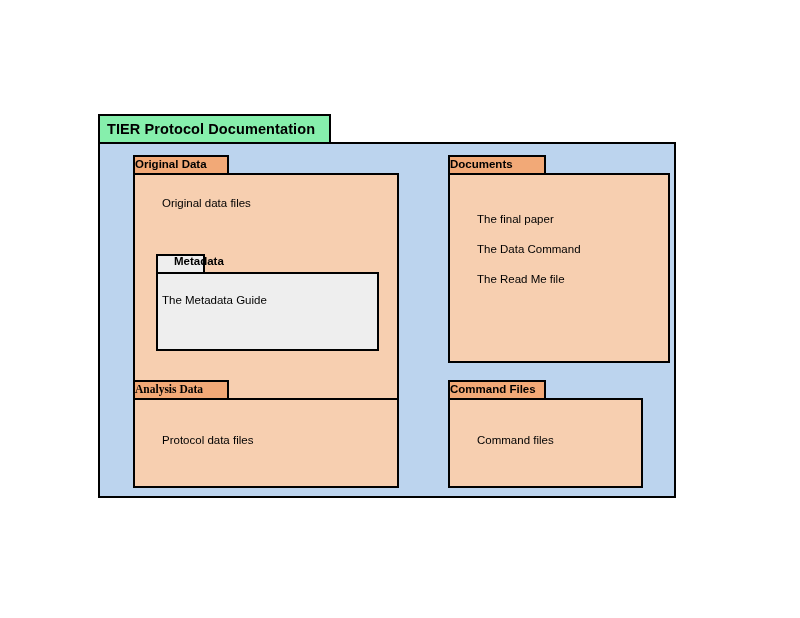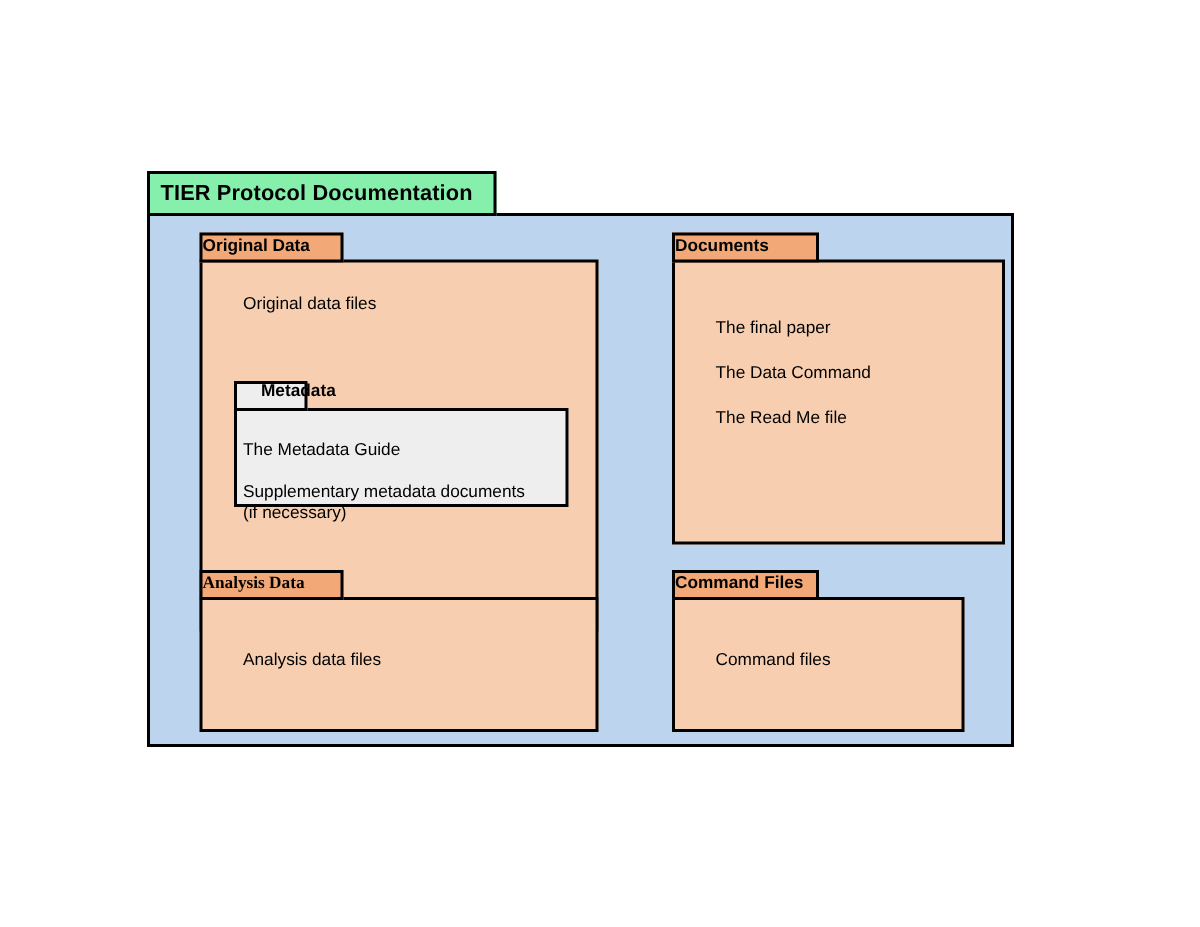--- a/index.html
+++ b/index.html
@@ -87,21 +87,21 @@
   #metadata-tab {
     left: 156px; top: 254px; width: 49px;
     height: 20px;
     background: #eeeeee;
     border: 2.5px solid #000000;
     display: flex; align-items: flex-start; padding-left: 16px;
     z-index: 6;
   }
   #metadata-tab .tab-text { font-size: 11.5px; font-weight: bold; line-height: 1; }
   #metadata-body {
-    left: 156px; top: 272px; width: 223px; height: 66px;
+    left: 156px; top: 272px; width: 223px; height: 79px;
     background: #eeeeee;
     border: 2.5px solid #000000;
     z-index: 5;
   }
 
   
   #documents-tab { left: 448px; top: 155px; width: 98px; text-align: right; }
   #documents-body { left: 448px; top: 173px; width: 222px; height: 190px; }
 
   
@@ -123,38 +123,36 @@
 
 <div class="abs group-body" id="original-data-body">
   <span class="item-text" style="left: 27px; top: 21px;">Original data files</span>
 </div>
 <div class="abs group-tab" id="original-data-tab">
   <span class="tab-text">Original Data</span>
 </div>
 
 <div class="abs" id="metadata-body">
   <span class="item-text" style="left: 4px; top: 19px;">The Metadata Guide</span>
-  <span class="item-text" style="left: 4px; top: 47px;">Supplementary metadata documents
-(if necessary)</span>
 </div>
 <div class="abs" id="metadata-tab">
   <span class="tab-text">Metadata</span>
 </div>
 
 <div class="abs group-body" id="documents-body">
   <span class="item-text" style="left: 27px; top: 37px;">The final paper</span>
   <span class="item-text" style="left: 27px; top: 67px;">The Data Command</span>
   <span class="item-text" style="left: 27px; top: 97px; text-align: center;">The Read Me file</span>
 </div>
 <div class="abs group-tab" id="documents-tab">
   <span class="tab-text">Documents</span>
 </div>
 
 <div class="abs group-body" id="analysis-data-body">
-  <span class="item-text" style="left: 27px; top: 33px;">Analysis data files</span>
+  <span class="item-text" style="left: 27px; top: 33px;">Protocol data files</span>
 </div>
 <div class="abs group-tab" id="analysis-data-tab">
   <span class="tab-text">Analysis Data</span>
 </div>
 
 <div class="abs group-body" id="command-files-body">
   <span class="item-text" style="left: 27px; top: 33px;">Command files</span>
 </div>
 <div class="abs group-tab" id="command-files-tab">
   <span class="tab-text">Command Files</span>

